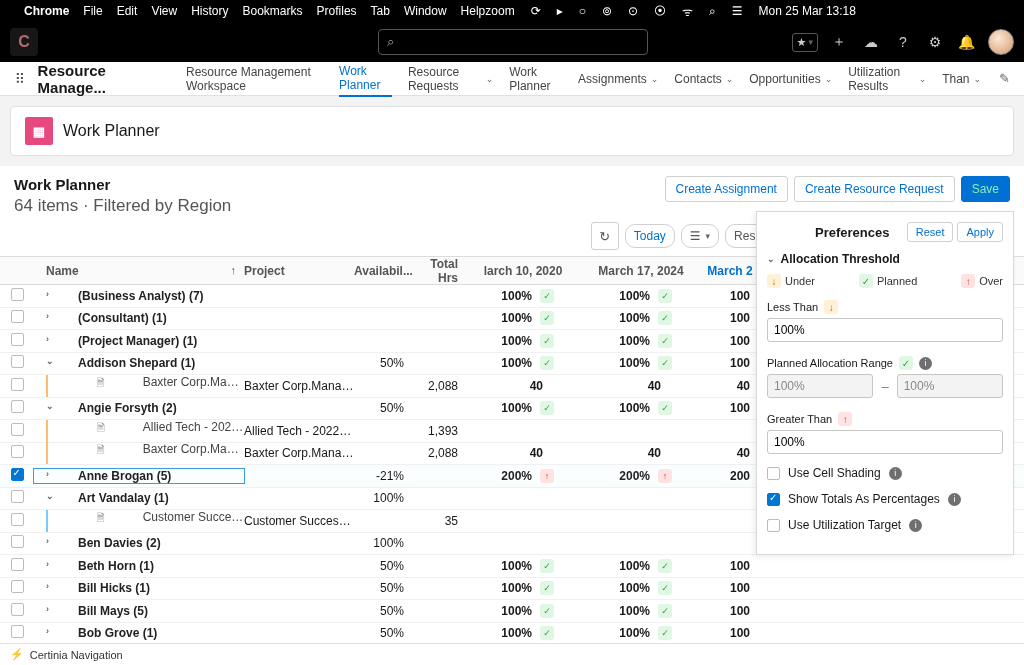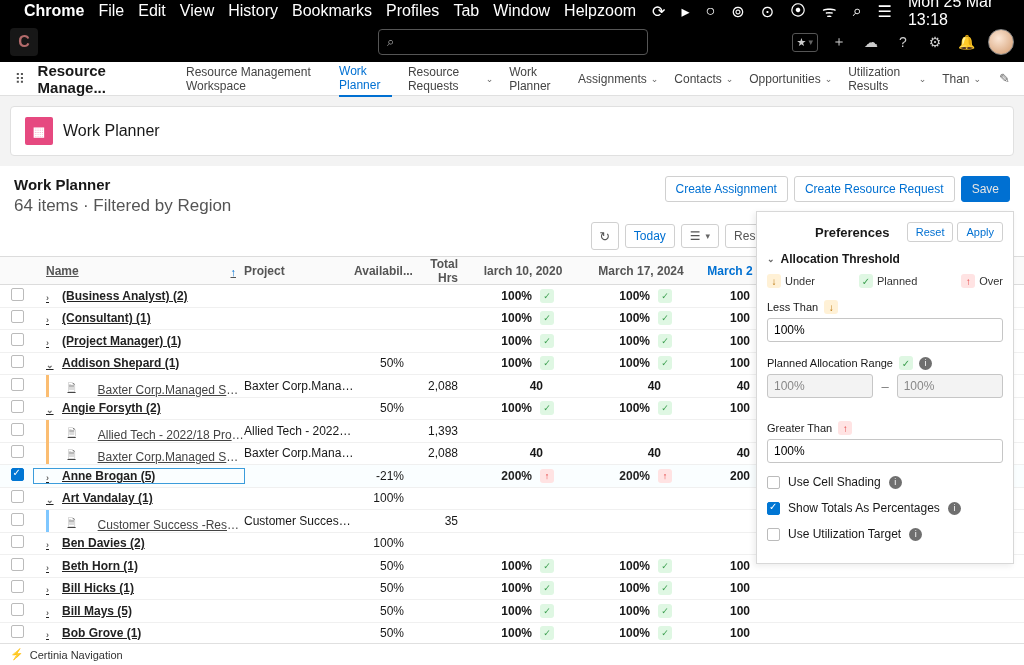--- a/index.html
+++ b/index.html
@@ -1,19 +1,19 @@
 <!DOCTYPE html>
 <html><head>
 <meta charset="utf-8">
 <style>
 * { margin: 0; padding: 0; box-sizing: border-box; font-family: -apple-system, BlinkMacSystemFont, "Segoe UI", Arial, sans-serif; }
 body { background: #fff; font-size: 13px; color: #181818; width: 1024px; height: 665px; overflow: hidden; position: relative; }
 
 
-.mac-menubar { height: 22px; background: #000; color: #fff; display: flex; align-items: center; padding: 0 10px; font-size: 16px; justify-content: flex-end; }
+.mac-menubar { height: 22px; background: #000; color: #fff; display: flex; align-items: center; padding: 0 10px; font-size: 12px; justify-content: flex-start; }
 .mac-left, .mac-right { display: flex; gap: 14px; align-items: center; }
 .mac-left span, .mac-right span { cursor: default; }
 .mac-right { gap: 16px; }
 
 
 .app-toolbar { height: 40px; background: #000; display: flex; align-items: center; padding: 0 10px; gap: 10px; }
 .app-logo { width: 28px; height: 28px; background: #171717; border-radius: 4px; display: flex; align-items: center; justify-content: center; color: #b36b6b; font-weight: bold; font-size: 16px; }
 .search-box { margin-left: 330px; width: 270px; height: 26px; background: #000; border: 1px solid #555; border-radius: 4px; display: flex; align-items: center; padding: 0 8px; color: #aaa; gap: 6px; }
 .search-box input { background: transparent; border: none; outline: none; color: #ccc; flex: 1; font-size: 12px; }
 .tb-spacer { flex: 1; }
@@ -38,33 +38,33 @@
 .title-band { background: #fff; border: 1px solid #e0e0e0; border-radius: 4px; padding: 10px 14px; display: flex; align-items: center; gap: 10px; }
 .title-icon { width: 28px; height: 28px; background: #e64980; color: #fff; display: flex; align-items: center; justify-content: center; border-radius: 2px; font-weight: bold; }
 .title-text { font-size: 16px; font-weight: 400; }
 
 
 .planner-head { padding: 10px 14px 6px; display: flex; justify-content: space-between; align-items: flex-start; }
 .planner-left-head h2 { font-size: 15px; font-weight: 700; }
 .planner-meta { color: #555; font-size: 17px; margin-top: 3px; }
 .planner-buttons { display: flex; gap: 6px; }
 .sf-btn { border: 1px solid #d0d0d0; background: #fff; color: #0070d2; padding: 5px 10px; font-size: 12px; border-radius: 3px; cursor: pointer; }
-.sf-btn.primary { background: #0070d2; color: #e5e5e5; border-color: #0070d2; }
+.sf-btn.primary { background: #0070d2; color: #86efac; border-color: #0070d2; }
 
 
 .planner-toolbar { padding: 0 14px 6px; display: flex; justify-content: flex-end; gap: 6px; align-items: center; }
 .icon-btn { width: 28px; height: 28px; border: 1px solid #d0d0d0; border-radius: 3px; display: flex; align-items: center; justify-content: center; font-size: 13px; color: #555; cursor: pointer; background: #fff; }
 .icon-btn.active { background: #0070d2; color: #fff; border-color: #0070d2; }
-.seg-btn { border: 1px solid #d0d0d0; padding: 4px 8px; display: flex; gap: 5px; align-items: center; border-radius: 3px; font-size: 12px; color: #555; background: #fff; cursor: pointer; }
+.seg-btn { border: 1px solid #d0d0d0; padding: 4px 8px; display: flex; gap: 5px; align-items: center; border-radius: 10px; font-size: 12px; color: #555; background: #fff; cursor: pointer; }
 
 
 .grid-wrap { border-top: 1px solid #dcdcdc; overflow: hidden; position: relative; }
 .grid-header { display: flex; background: #fafafa; border-bottom: 1px solid #dcdcdc; font-size: 12px; font-weight: 600; color: #555; height: 28px; align-items: center; }
 .col-check { width: 34px; text-align: center; }
-.col-name { width: 210px; padding-left: 12px; display: flex; align-items: flex-end; gap: 6px; text-decoration: underline; }
+.col-name { width: 210px; padding-left: 12px; display: flex; align-items: flex-start; gap: 22px; }
 .col-project { width: 110px; }
 .col-avail { width: 56px; }
 .col-total { width: 54px; text-align: right; padding-right: 6px; }
 .col-date { width: 118px; text-align: center; position: relative; }
 .sort-arrow { color: #0070d2; font-size: 11px; }
 
 .grid-body { overflow-y: auto; }
 .grow { display: flex; align-items: center; height: 22.5px; border-bottom: 1px solid #f0f0f0; font-size: 12px; }
 .grow .col-name { font-weight: 600; color: #222; }
 .grow.child .col-name { font-weight: 400; color: #444; }
@@ -254,21 +254,21 @@
     <div class="col-total">Total Hrs</div>
     <div class="col-date">larch 10, 2020</div>
     <div class="col-date">March 17, 2024</div>
     <div class="col-date" style="width:60px;color:#0070d2">March 2</div>
   </div>
   <div class="grid-body" id="grid-body">
       <div class="grow">
         <div class="col-check"><span class="chk"></span></div>
         <div class="col-name">
           <span class="expander">›</span>
-          <span style="white-space:nowrap;overflow:hidden;text-overflow:ellipsis;">(Business Analyst) (2)</span>
+          <span style="white-space:nowrap;overflow:hidden;text-overflow:ellipsis;">(Business Analyst) (7)</span>
         </div>
         <div class="col-project" style="white-space: nowrap; overflow: hidden; text-overflow: ellipsis;"></div>
         <div class="col-avail">
           <div class="num"></div>
         </div>
         <div class="col-total"></div>
         <div class="col-date">
           <div class="date-cell">
             <span class="pct">100%</span>
             <span class="status-dot status-ok">✓</span>
@@ -763,21 +763,21 @@
   <div class="field-label" style="margin-top:14px">
       <span>Planned Allocation Range</span> 
       <span class="badge badge-plan">✓</span> 
       <span class="info-dot">i</span>
     </div>
   <div class="range-row">
     <input class="pref-input" disabled="" value="100%" style="">
     <span class="dash">–</span>
     <input class="pref-input" disabled="" value="100%" style="">
   </div>
-  <div class="field-label" style="margin-top:23px">
+  <div class="field-label" style="margin-top:14px">
       <span>Greater Than</span> 
       <span class="badge badge-over">↑</span>
     </div>
   <input class="pref-input" value="100%" style="">
   <div class="chk-line">
       <span class="chk"></span>
       <span>Use Cell Shading</span> 
       <span class="info-dot">i</span>
     </div>
   <div class="chk-line">

